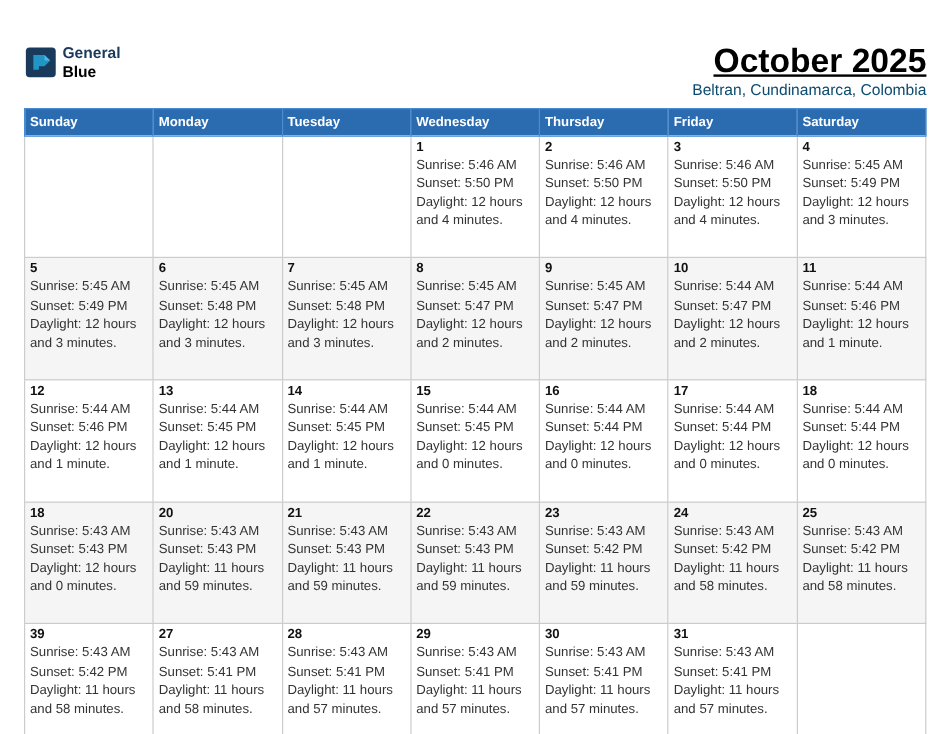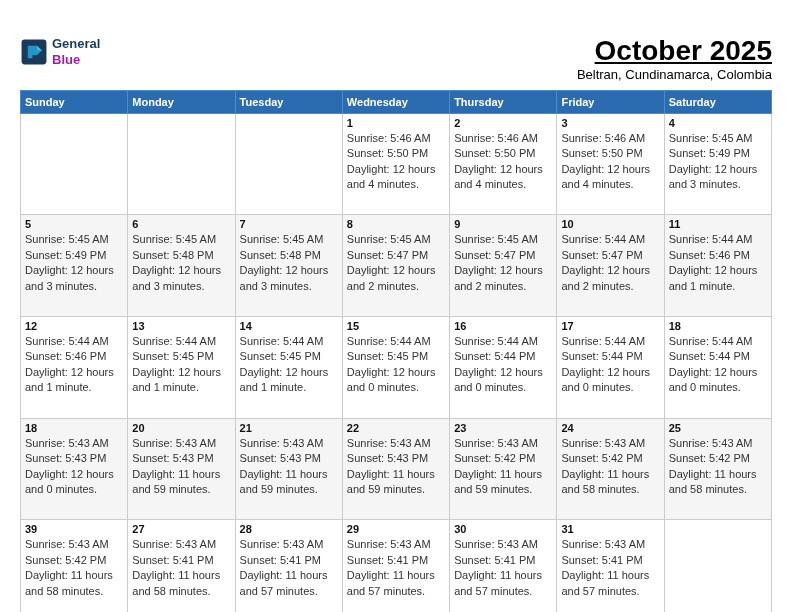--- a/index.html
+++ b/index.html
@@ -44,21 +44,21 @@
     }
     .month-title {
       font-size: 28px;
       font-weight: bold;
       color: #000000;
       line-height: 1.1;
       text-decoration: underline;
     }
     .subtitle {
       font-size: 13px;
-      color: #000000;
+      color: #0c4a6e;
     }
     .calendar {
       flex: 1;
       border: 1px solid #ccc;
       border-collapse: collapse;
       width: 100%;
       table-layout: fixed;
     }
     .calendar th {
       background: #2b6cb0;
@@ -99,21 +99,21 @@
 <div class="page">
   <div class="header">
     <div class="logo">
       <svg class="logo-icon" viewBox="0 0 36 36">
         <rect x="2" y="2" width="32" height="32" rx="4" fill="#1a3a5c"></rect>
         <polygon points="10,26 10,10 22,10 28,16 22,22 16,22 16,26" fill="#2196c4"></polygon>
         <polygon points="22,10 28,16 22,16" fill="#4ab8e8"></polygon>
       </svg>
       <div class="logo-text">
         <div>General</div>
-        <div style="color:#a21caf;">Blue</div>
+        <div style="color:#000000;">Blue</div>
       </div>
     </div>
     <div class="title-block">
       <div class="month-title">October 2025</div>
       <div class="subtitle">Beltran, Cundinamarca, Colombia</div>
     </div>
   </div>
 
   <table class="calendar">
     <thead>

